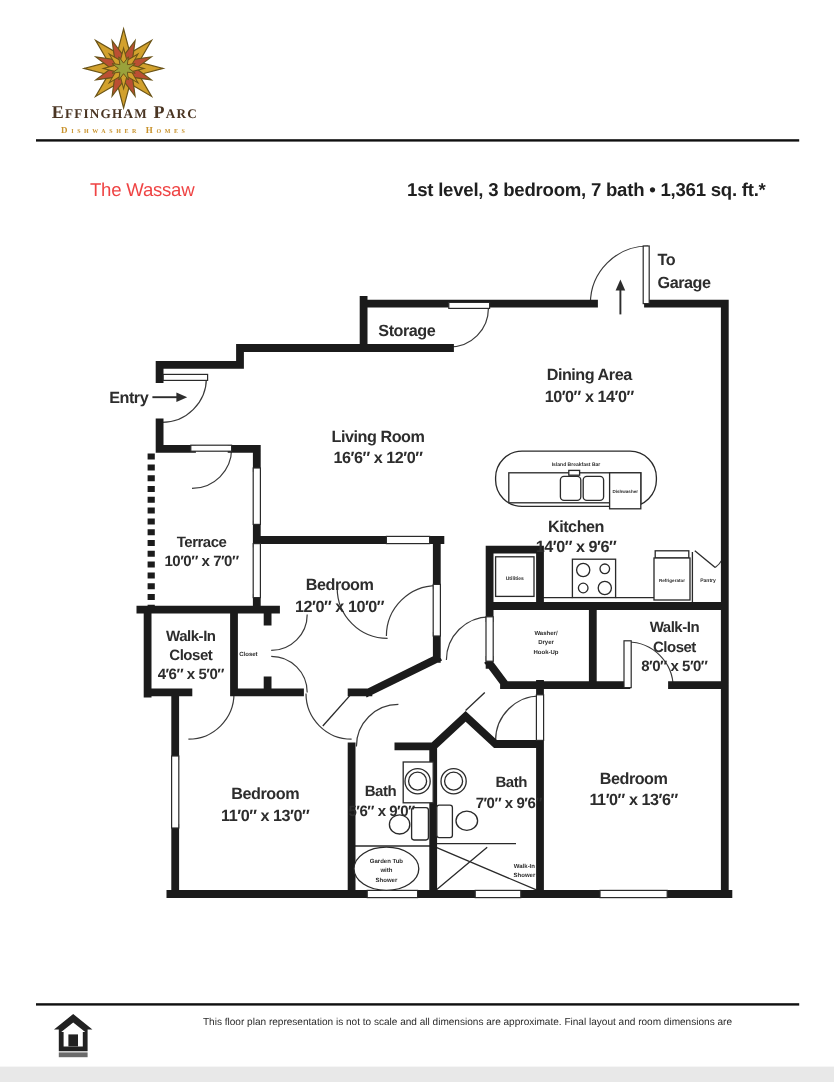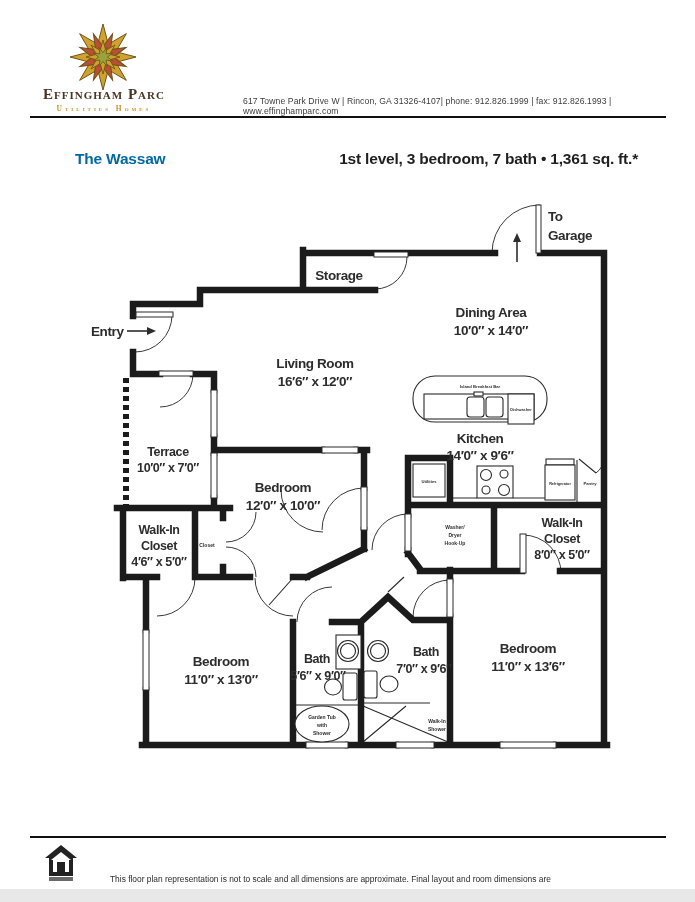--- a/index.html
+++ b/index.html
@@ -7,58 +7,57 @@
         font-family:"Liberation Sans",sans-serif;color:#222;}
   .abs{position:absolute;}
   
   .brand-name{font-family:"Liberation Serif",serif;font-variant:small-caps;font-weight:700;
               font-size:15px;letter-spacing:1px;color:#4a3523;text-align:center;}
   .brand-sub{font-family:"Liberation Serif",serif;font-size:7.5px;letter-spacing:3px;
              color:#c9932e;text-align:center;font-variant:small-caps;font-weight:700;margin-top:1px;}
   .contact{font-size:8.6px;color:#3c3c3c;letter-spacing:0.1px;}
   .rule{background:#101010;}
   
-  .plan-title{font-size:15.5px;font-weight:700;color:#0369a1;letter-spacing:-0.2px;}
+  .plan-title{font-size:15.5px;font-weight:400;color:#ef4444;letter-spacing:-0.2px;}
   .plan-specs{font-size:15.5px;font-weight:700;color:#1f1f1f;text-align:right;letter-spacing:-0.2px;}
   
   text{font-family:"Liberation Sans",sans-serif;fill:#2d2d2d;}
   .room{font-weight:700;font-size:13.5px;letter-spacing:-0.4px;}
   .room-sm{font-weight:700;font-size:12.5px;letter-spacing:-0.4px;}
   .tiny{font-weight:700;font-size:5px;letter-spacing:0;}
   .micro{font-weight:700;font-size:4.2px;}
   .walls{stroke:#1b1b1b;stroke-width:6.5;fill:none;stroke-linecap:square;}
   .thin{stroke:#2a2a2a;stroke-width:1.1;fill:none;}
   .arc{stroke:#3a3a3a;stroke-width:1;fill:none;}
   .leaf{fill:#ffffff;stroke:#2a2a2a;stroke-width:1;}
   .wind{fill:#ffffff;stroke:#2a2a2a;stroke-width:1;}
   .fix{stroke:#2a2a2a;stroke-width:1.1;fill:#ffffff;}
   
-  .disclaimer{font-size:8.4px;color:#2b2b2b;text-align:left;line-height:13px;margin-top:28px;}
+  .disclaimer{font-size:8.4px;color:#2b2b2b;text-align:right;line-height:13px;}
 </style>
 </head>
 <body>
 
 <div class="page">
 
   <svg class="abs" style="left:55px;top:18px;" width="96" height="80" viewBox="0 0 96 80">
     <defs>
       <path id="star8" d="M1,0 L0.388,0.161 L0.707,0.707 L0.161,0.388 L0,1 L-0.161,0.388 L-0.707,0.707 L-0.388,0.161 L-1,0 L-0.388,-0.161 L-0.707,-0.707 L-0.161,-0.388 L0,-1 L0.161,-0.388 L0.707,-0.707 L0.388,-0.161 Z"></path>
     </defs>
     <g>
       <use href="#star8" transform="translate(48,39) scale(33)" fill="#d2a12d" stroke="#6b5418" stroke-width="0.03"></use>
       <use href="#star8" transform="translate(48,39) scale(25) rotate(22.5)" fill="#bb4f33" stroke="#6b5418" stroke-width="0.04"></use>
       <use href="#star8" transform="translate(48,39) scale(17)" fill="#d2a12d" stroke="#6b5418" stroke-width="0.05"></use>
       <use href="#star8" transform="translate(48,39) scale(10.5) rotate(22.5)" fill="#9aa23b" stroke="#6b5418" stroke-width="0.07"></use>
     </g>
   </svg>
   <div class="abs" style="left:30px;top:86px;width:148px;">
     <div class="brand-name">Effingham Parc</div>
-    <div class="brand-sub">Utilities Homes</div>
+    <div class="brand-sub">Dishwasher Homes</div>
   </div>
-  <div class="abs contact" style="left:243px;top:96px;width:430px;">617 Towne Park Drive W | Rincon, GA 31326-4107| phone: 912.826.1999 | fax: 912.826.1993 | www.effinghamparc.com</div>
   <div class="abs rule" style="left:30px;top:116px;width:636px;height:2px;"></div>
 
   <div class="abs plan-title" style="left:75px;top:150px;">The Wassaw</div>
   <div class="abs plan-specs" style="left:300px;top:150px;width:338px;">1st level, 3 bedroom, 7 bath • 1,361 sq. ft.*</div>
 
   <svg class="abs" style="left:0;top:190px;" width="695" height="650" viewBox="0 190 695 650">
 
     <g class="arc">
       <path d="M540,205 A48,48 0 0 0 492,253"></path>
       <path d="M407,257 A32,32 0 0 1 375,289"></path>

